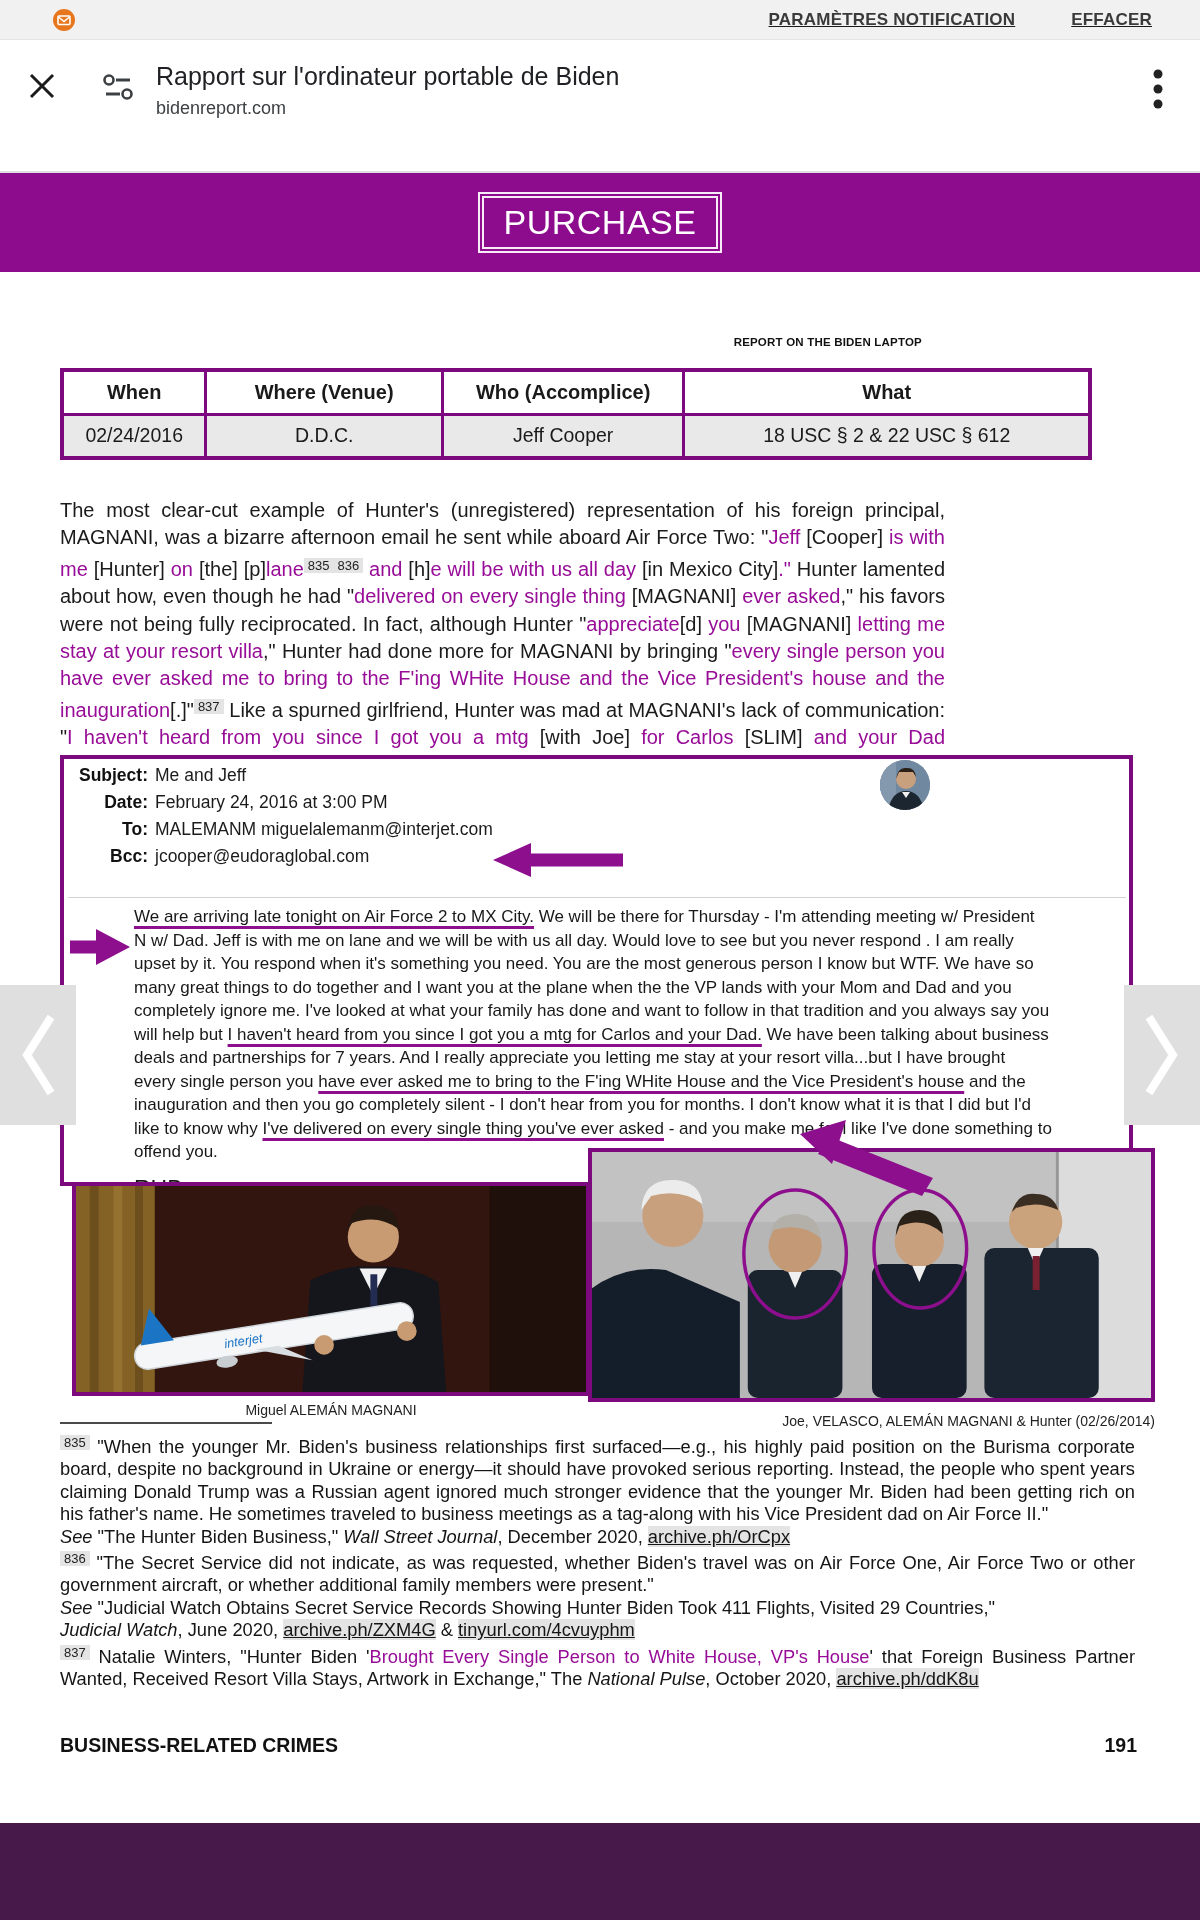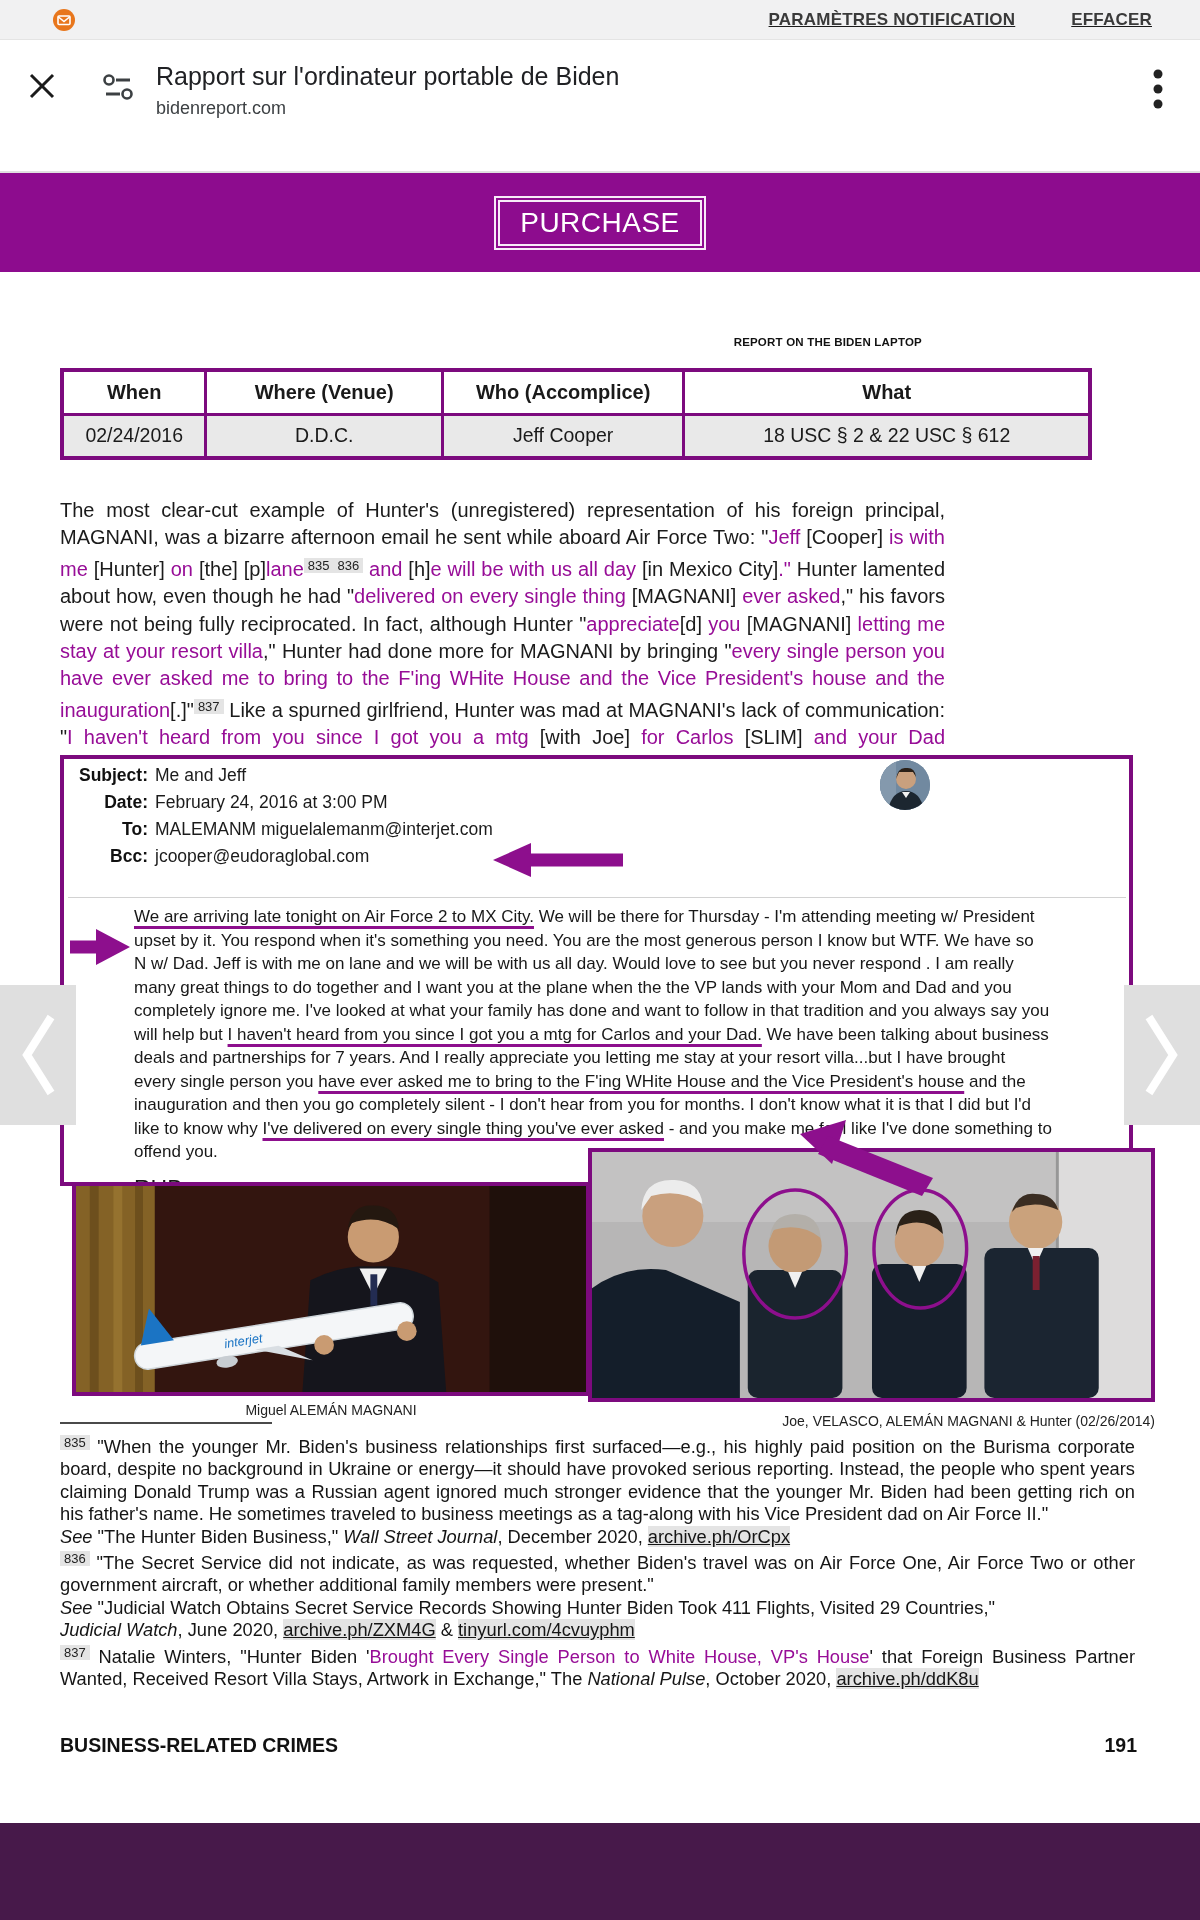--- a/index.html
+++ b/index.html
@@ -20,21 +20,21 @@
   .close-btn{position:absolute;left:26px;top:30px;width:32px;height:32px;}
   .tune{position:absolute;left:100px;top:32px;width:38px;height:30px;}
   .tt{position:absolute;left:156px;top:22px;font-size:25px;color:#202124;}
   .tsub{position:absolute;left:156px;top:58px;font-size:18px;color:#3c4043;}
   .kebab{position:absolute;right:34px;top:28px;width:16px;height:44px;}
 
   .hairline{position:absolute;left:0;top:171px;width:1200px;height:2px;background:#e0e0e0;}
 
   
   .band{position:absolute;left:0;top:173px;width:1200px;height:99px;background:#8d0c8e;display:flex;align-items:center;justify-content:center;}
-  .purchase{border:6px double #f7ecf7;color:#fff;background:transparent;font-family:"Liberation Sans",sans-serif;font-size:28px;letter-spacing:0.5px;padding:5px 20px;cursor:pointer;}
+  .purchase{border:6px double #f7ecf7;color:#fff;background:transparent;font-family:"Liberation Sans",sans-serif;font-size:34px;letter-spacing:0.5px;padding:5px 20px;cursor:pointer;}
 
   
   .corner{position:absolute;right:278px;top:336px;font-size:11.5px;font-weight:bold;color:#111;letter-spacing:0.2px;}
   table.crime{position:absolute;left:60px;top:368px;width:1032px;border-collapse:collapse;border:4px solid #7c0a7e;}
   table.crime th,table.crime td{border:3px solid #7c0a7e;text-align:center;vertical-align:middle;height:44px;}
   table.crime th{font-size:20px;font-weight:bold;background:#fff;}
   table.crime td{font-size:19.5px;background:#e9e9e9;}
 
   .para{position:absolute;left:60px;top:497px;width:885px;font-size:20px;line-height:27.4px;text-align:justify;color:#1b1b1b;}
   .tp{color:#970d97;}
@@ -193,22 +193,22 @@
   </span>
   <div class="edivider"></div>
   <span class="margin-arrow">
     <svg width="60" height="36" viewBox="0 0 60 36">
       <rect x="0" y="11.5" width="30" height="13" fill="#8d0f8d"></rect>
       <polygon points="26,0 60,18 26,36" fill="#8d0f8d"></polygon>
     </svg>
   </span>
   <div class="ebody">
       <div><span class="tu">We are arriving late tonight on Air Force 2 to MX City.</span><span> We will be there for Thursday - I'm attending meeting w/ President</span></div>
+      <div><span>N w/ Dad. Jeff is with me on lane and we will be with us all day.  Would love to see but you never respond . I am really</span></div>
       <div><span>upset by it. You respond when it's something you need. You are the most generous person I know but WTF. We have so</span></div>
-      <div><span>N w/ Dad. Jeff is with me on lane and we will be with us all day.  Would love to see but you never respond . I am really</span></div>
       <div><span>many great things to do together and I want you at the plane when the the VP lands with your Mom and Dad and you</span></div>
       <div><span>completely ignore me. I've looked at what your family has done and want to follow in that tradition and you always say you</span></div>
       <div><span>will help but </span><span class="tu">I haven't heard from you since I got you a mtg for Carlos and your Dad.</span><span> We have been talking about business</span></div>
       <div><span>deals and partnerships for 7 years. And I really appreciate you letting me stay at your resort villa...but I have brought</span></div>
       <div><span>every single person you </span><span class="tu">have ever asked me to bring to the F'ing WHite House  and the Vice President's house</span><span> and the</span></div>
       <div><span>inauguration and then you go completely silent - I don't hear from you for months. I don't know what it is that I did but I'd</span></div>
       <div><span>like to know why </span><span class="tu">I've delivered on every single thing you've ever asked</span><span> - and you make me feel like I've done something to</span></div>
       <div><span>offend you.</span></div>
     </div>
   <div class="esig">RHB</div>

